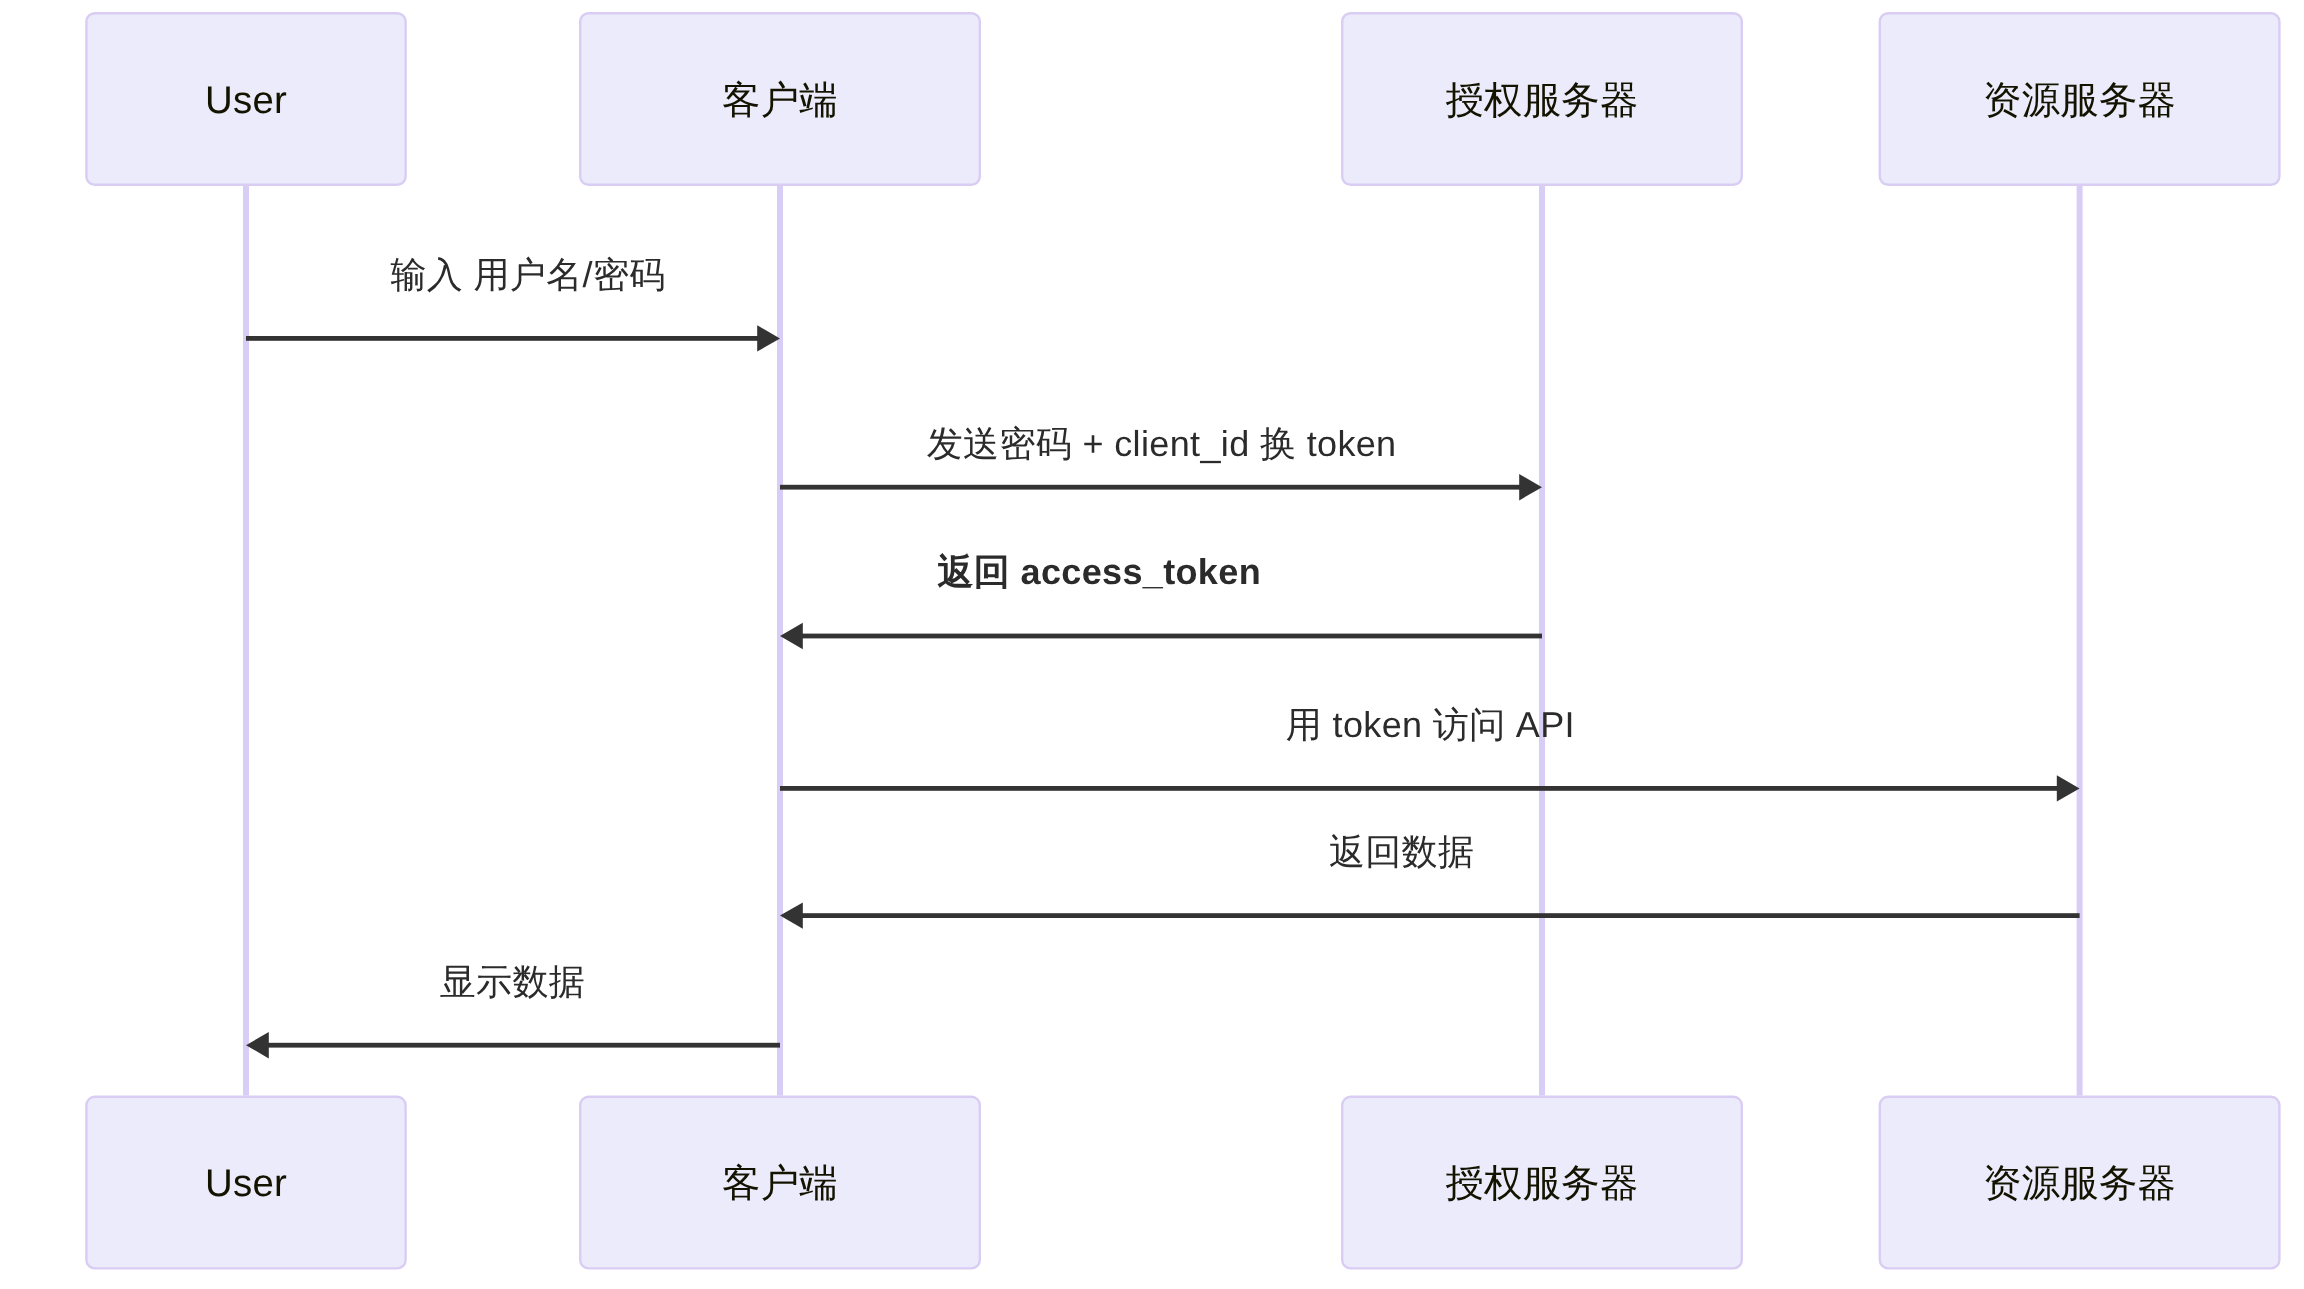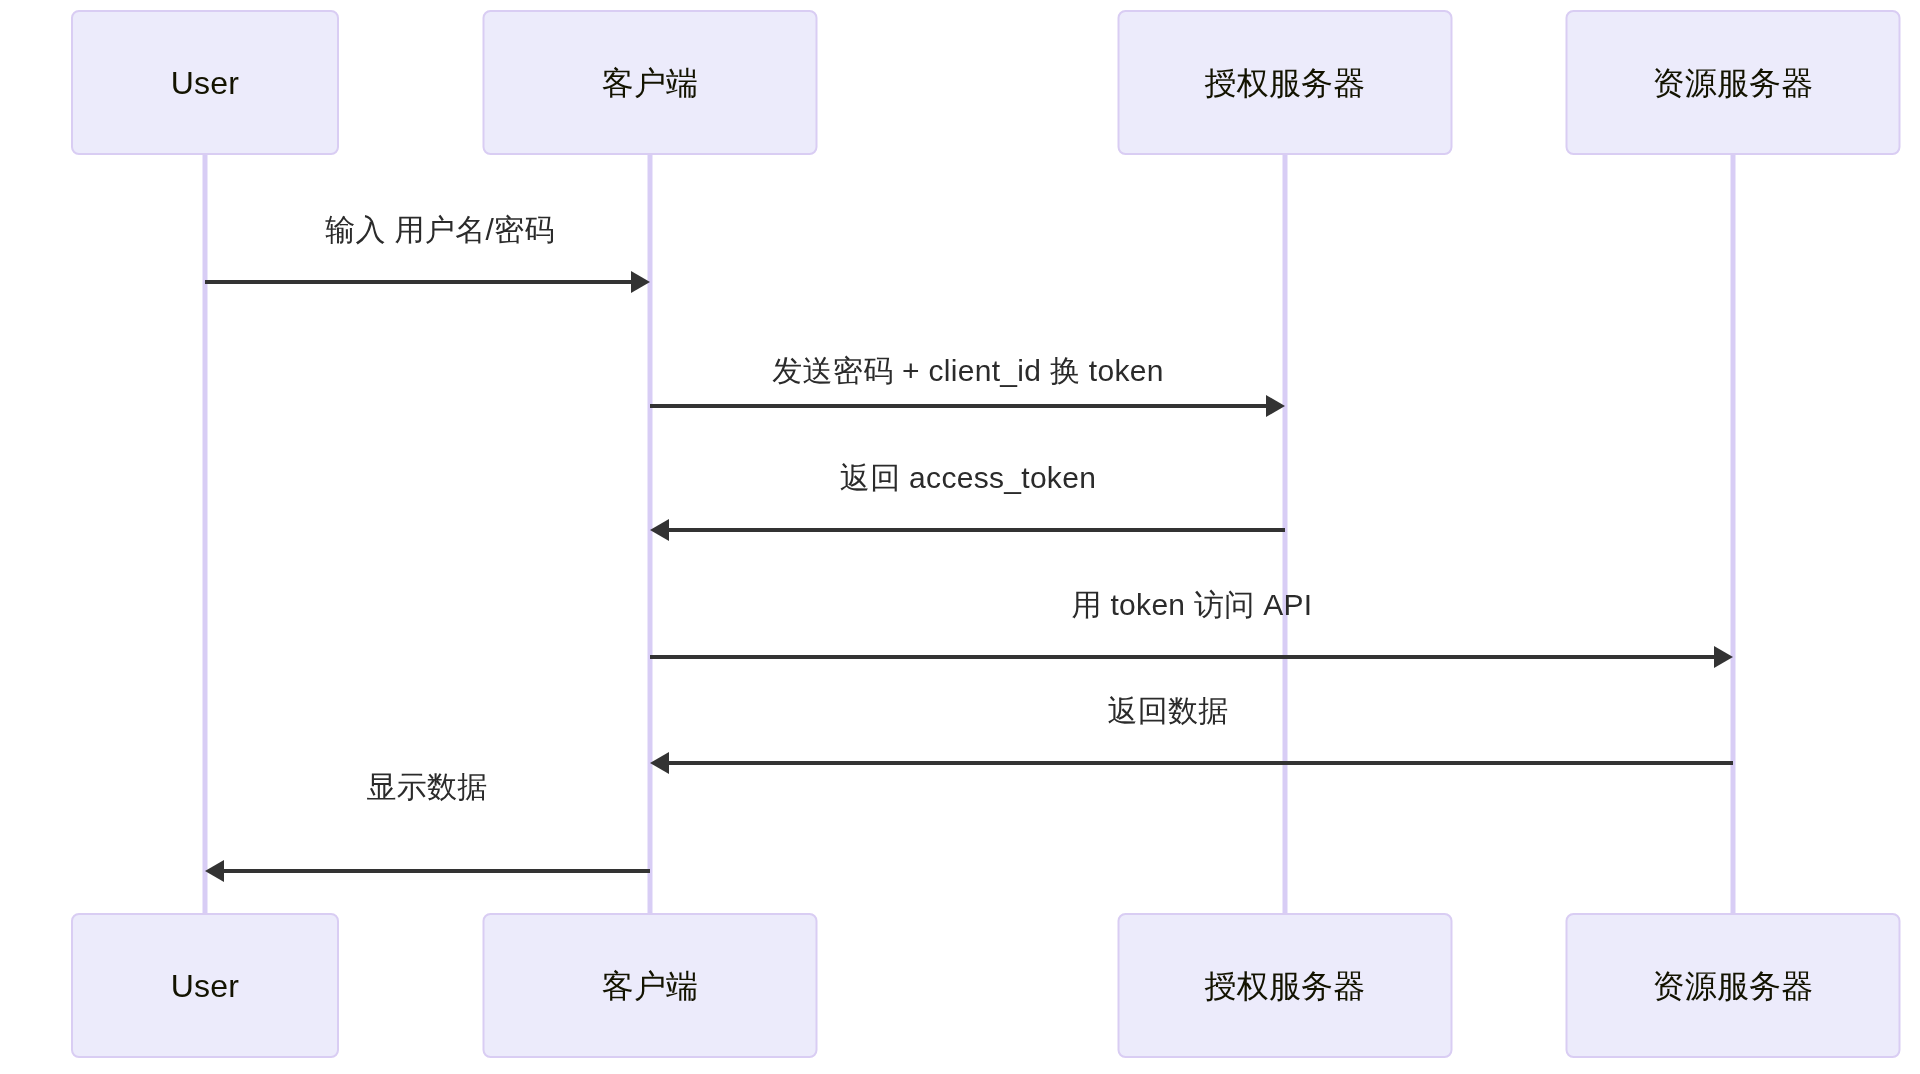--- a/index.html
+++ b/index.html
@@ -111,36 +111,36 @@
         <div class="msg-text" style="left: 427px; top: 245px; margin-left: 13px;">输入 用户名/密码</div>
       </div>
       <div class="msg" style="left: 0px; top: 0px;">
         <div class="msg-line" style="top: 406px; left: 650px; width: 618px;"></div>
         <div class="msg-head right" style="top: 406px; left: 1266px;"></div>
         <div class="msg-text" style="left: 968px; top: 386px;">发送密码 + client_id 换 token</div>
       </div>
       <div class="msg" style="left: 0px; top: 0px;">
         <div class="msg-line" style="top: 530px; left: 667px; width: 618px;"></div>
         <div class="msg-head left" style="top: 530px; left: 650px;"></div>
-        <div class="msg-text" style="left: 968px; top: 493px;">返回 access_token</div>
+        <div class="msg-text" style="left: 916px; top: 493px; font-weight: bold;">返回 access_token</div>
       </div>
       <div class="msg" style="left: 0px; top: 0px;">
         <div class="msg-line" style="top: 657px; left: 650px; width: 1066px;"></div>
         <div class="msg-head right" style="top: 657px; left: 1714px;"></div>
         <div class="msg-text" style="left: 1192px; top: 620px;">用 token 访问 API</div>
       </div>
       <div class="msg" style="left: 0px; top: 0px;">
         <div class="msg-line" style="top: 763px; left: 667px; width: 1066px;"></div>
         <div class="msg-head left" style="top: 763px; left: 650px;"></div>
         <div class="msg-text" style="left: 1168px; top: 726px;">返回数据</div>
       </div>
       <div class="msg" style="left: 0px; top: 0px;">
         <div class="msg-line" style="top: 871px; left: 222px; width: 428px;"></div>
         <div class="msg-head left" style="top: 871px; left: 205px;"></div>
-        <div class="msg-text" style="left: 427px; top: 802px;">显示数据</div>
+        <div class="msg-text" style="left: 427px; top: 834px;">显示数据</div>
       </div>
     </div>
   <div id="actors-bottom">
       <div class="actor-box" style="left: 205px; top: 913px; width: 268px; height: 145px;">
         <span class="actor-label">User</span>
       </div>
       <div class="actor-box" style="left: 650px; top: 913px; width: 335px; height: 145px;">
         <span class="actor-label">客户端</span>
       </div>
       <div class="actor-box" style="left: 1285px; top: 913px; width: 335px; height: 145px;">

